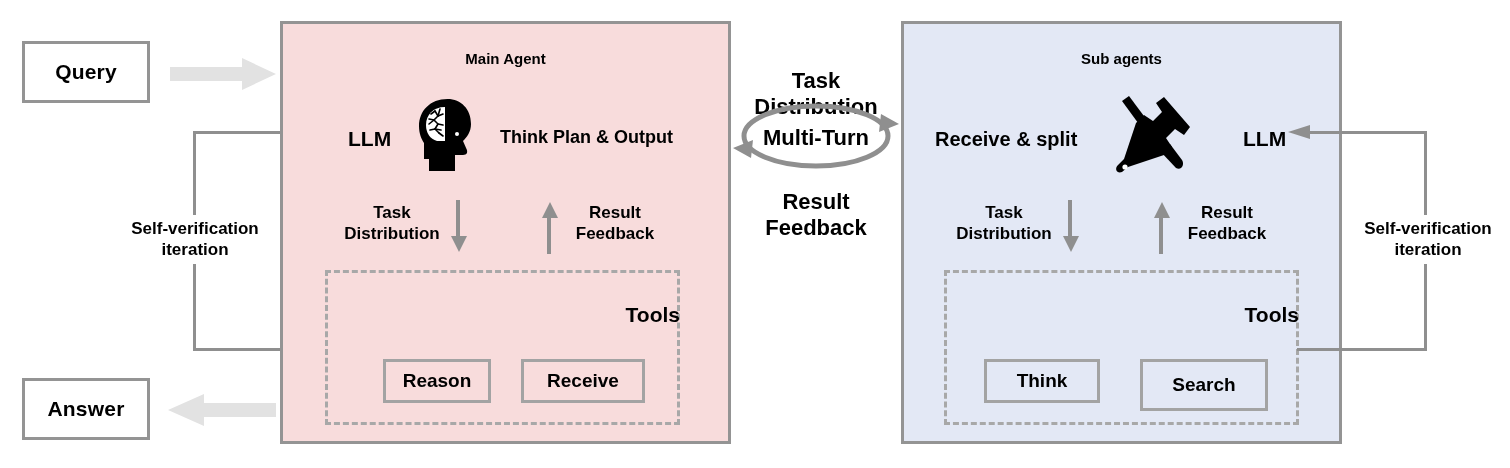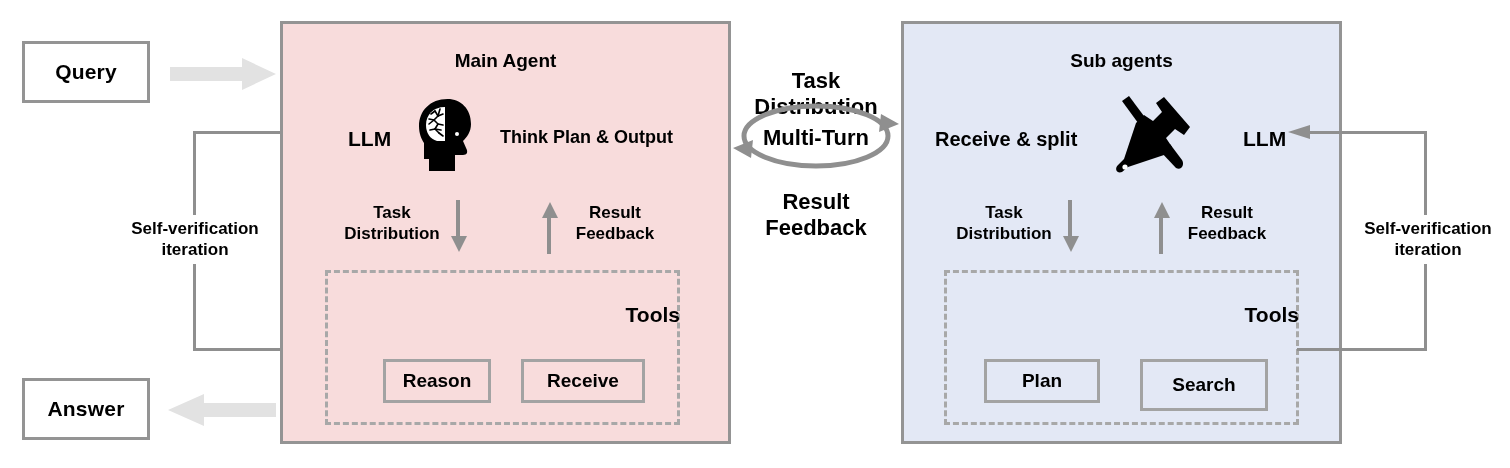--- a/index.html
+++ b/index.html
@@ -38,21 +38,21 @@
   .panel {
     border: 3px solid #949494;
     box-sizing: border-box;
   }
   .panel-title {
     position: absolute;
     left: 0;
     right: 0;
     text-align: center;
     font-weight: bold;
-    font-size: 19px;
+    font-size: 15px;
     color: #000000;
   }
 
   
   .label-bold {
     position: absolute;
     font-weight: bold;
     color: #000000;
     white-space: nowrap;
   }
@@ -249,21 +249,21 @@
     <polygon points="1,18 17,18 9,2" fill="#8f8f8f"></polygon>
   </svg>
   <div class="label-center" style="left:1172px; top:202px; width:110px; font-size:17px;">
     <div>Result</div>
     <div>Feedback</div>
   </div>
 
   <div class="tools-box" style="left:944px; top:270px; width:355px; height:155px;"></div>
   <div class="tools-title" style="left:944px; top:303px; width:355px;">Tools</div>
   <div class="tool-chip" style="left:984px; top:359px; width:116px; height:44px;">
-    <span>Plan</span>
+    <span>Think</span>
   </div>
   <div class="tool-chip" style="left:1140px; top:359px; width:128px; height:52px;">
     <span>Search</span>
   </div>
 
   <div class="line-h" style="left:1300px; top:131px; width:127px;"></div>
   <div class="line-v" style="left:1424px; top:131px; height:220px;"></div>
   <div class="line-h" style="left:1297px; top:348px; width:130px;"></div>
   <svg class="abs" style="left:1288px; top:122px;" width="22" height="20" viewBox="0 0 22 20">
     <polygon points="22,3 22,17 0,10" fill="#8f8f8f"></polygon>

